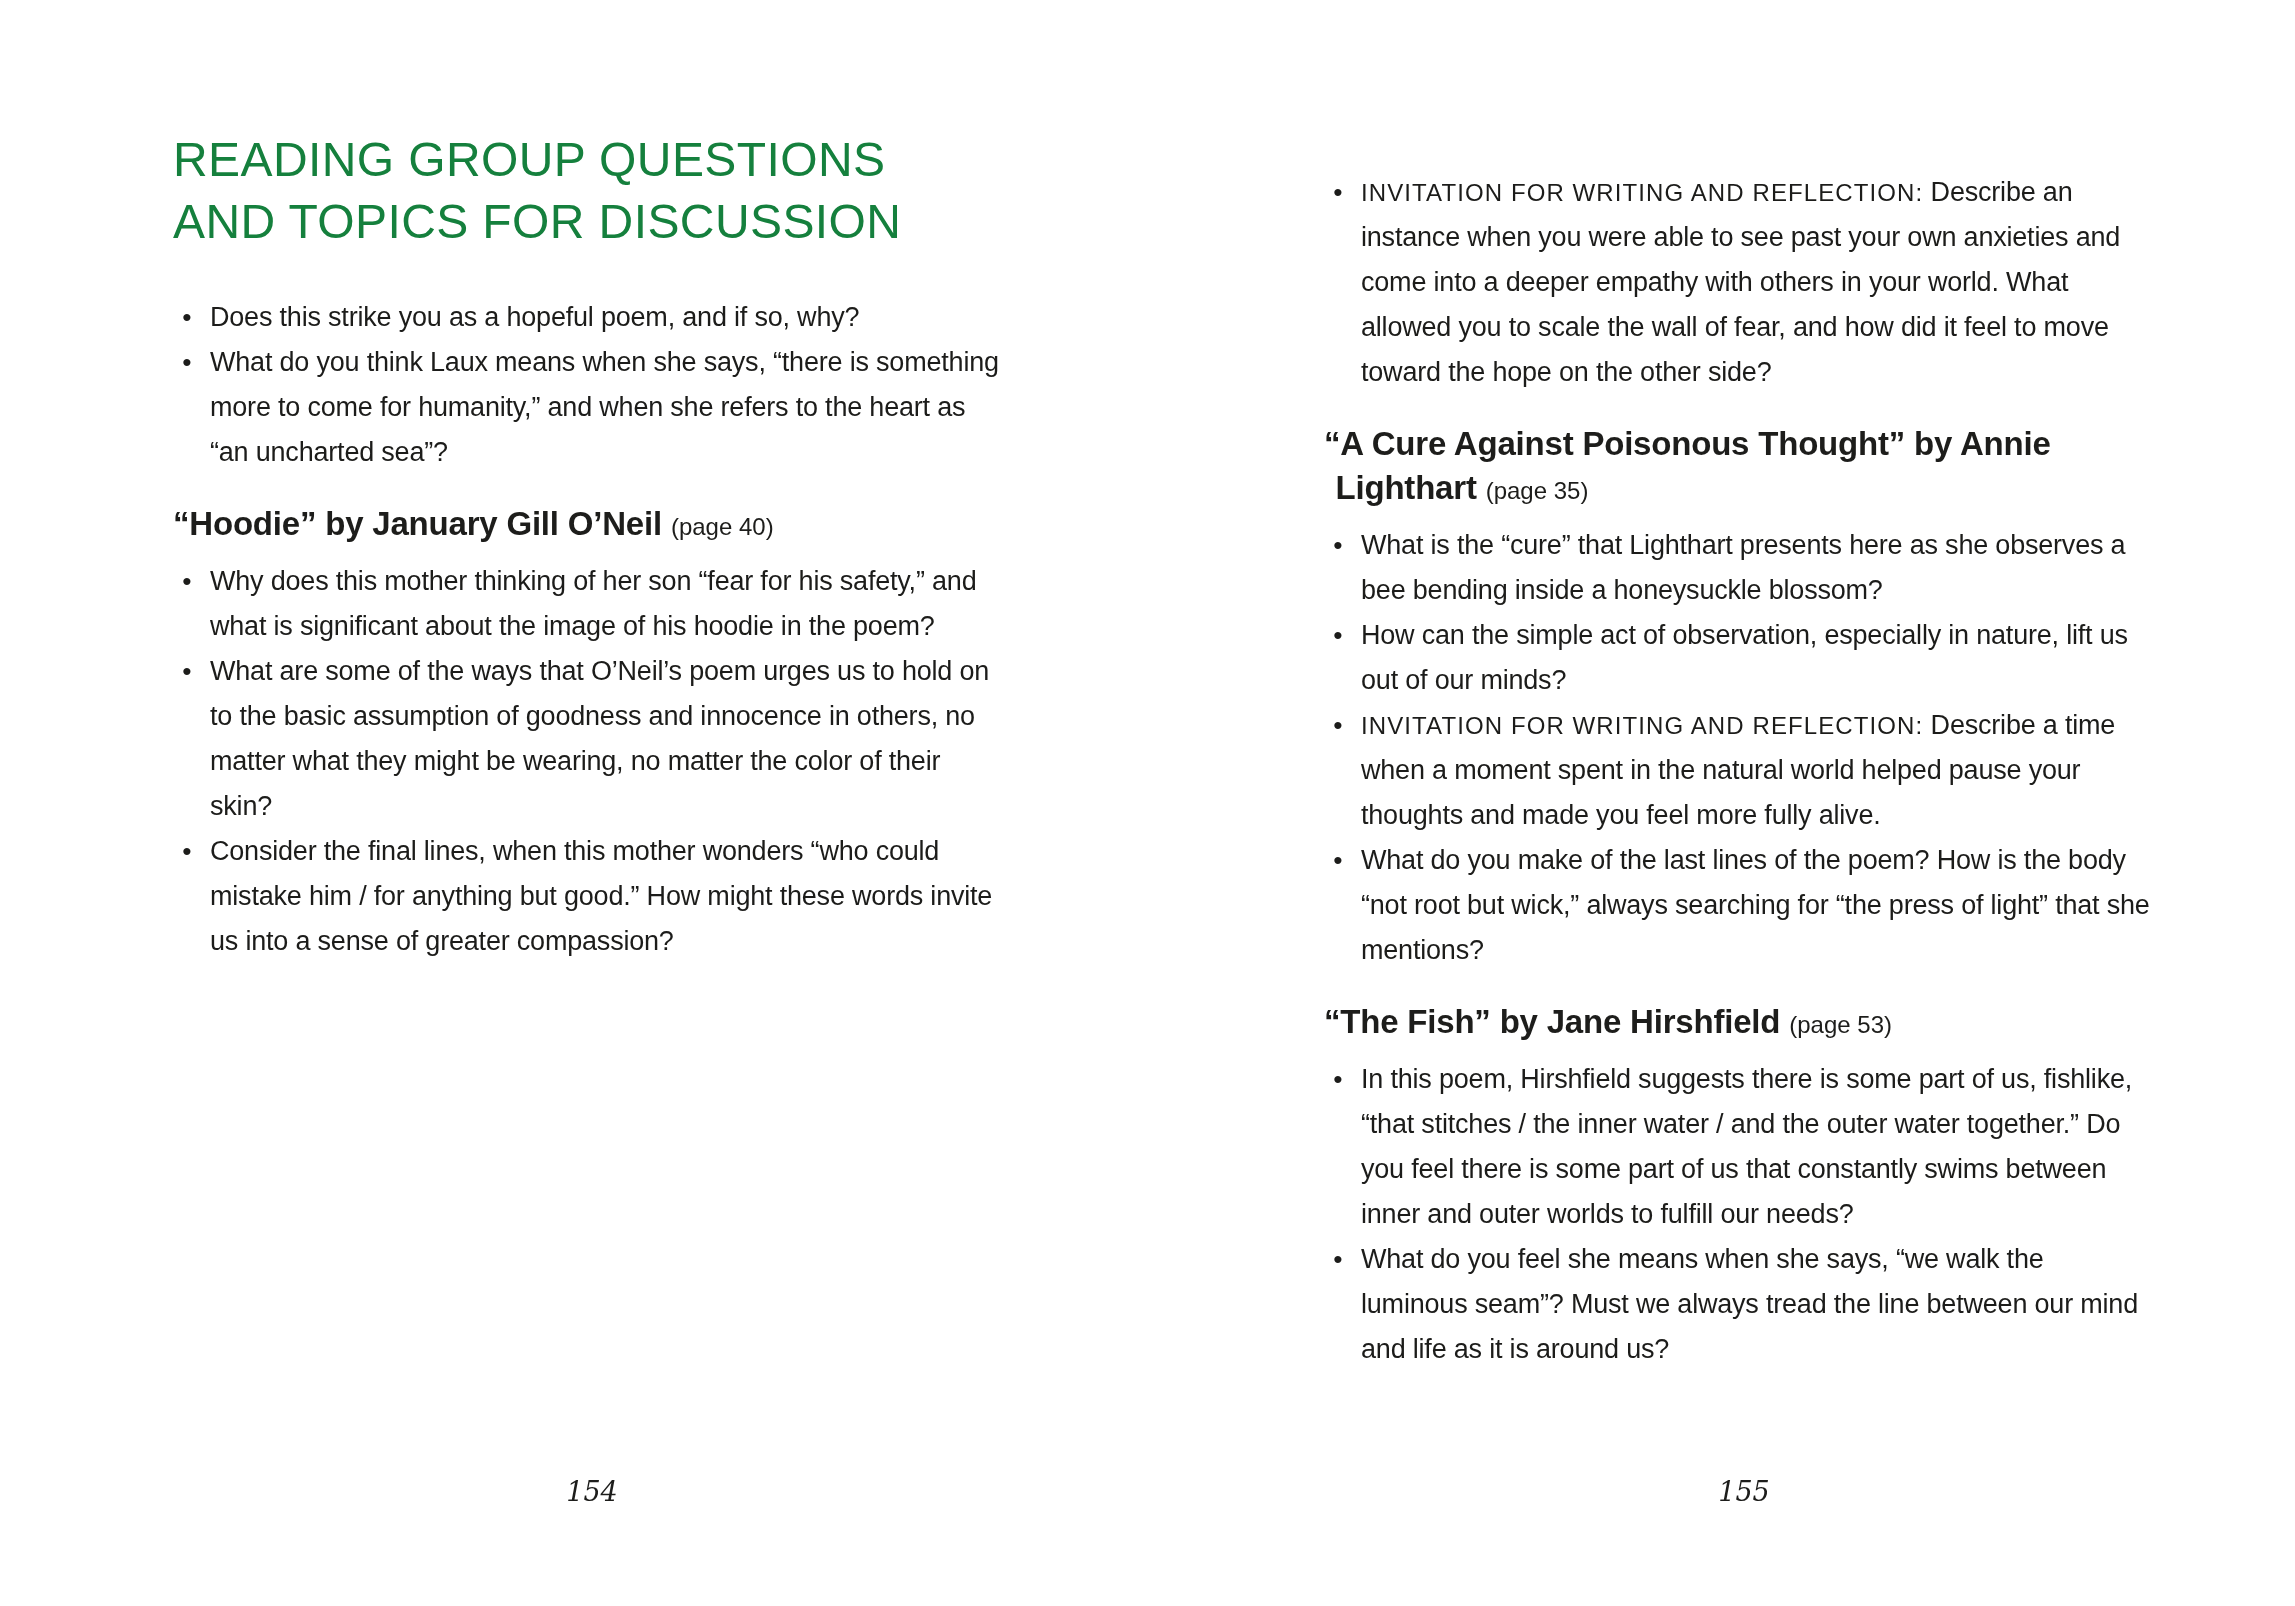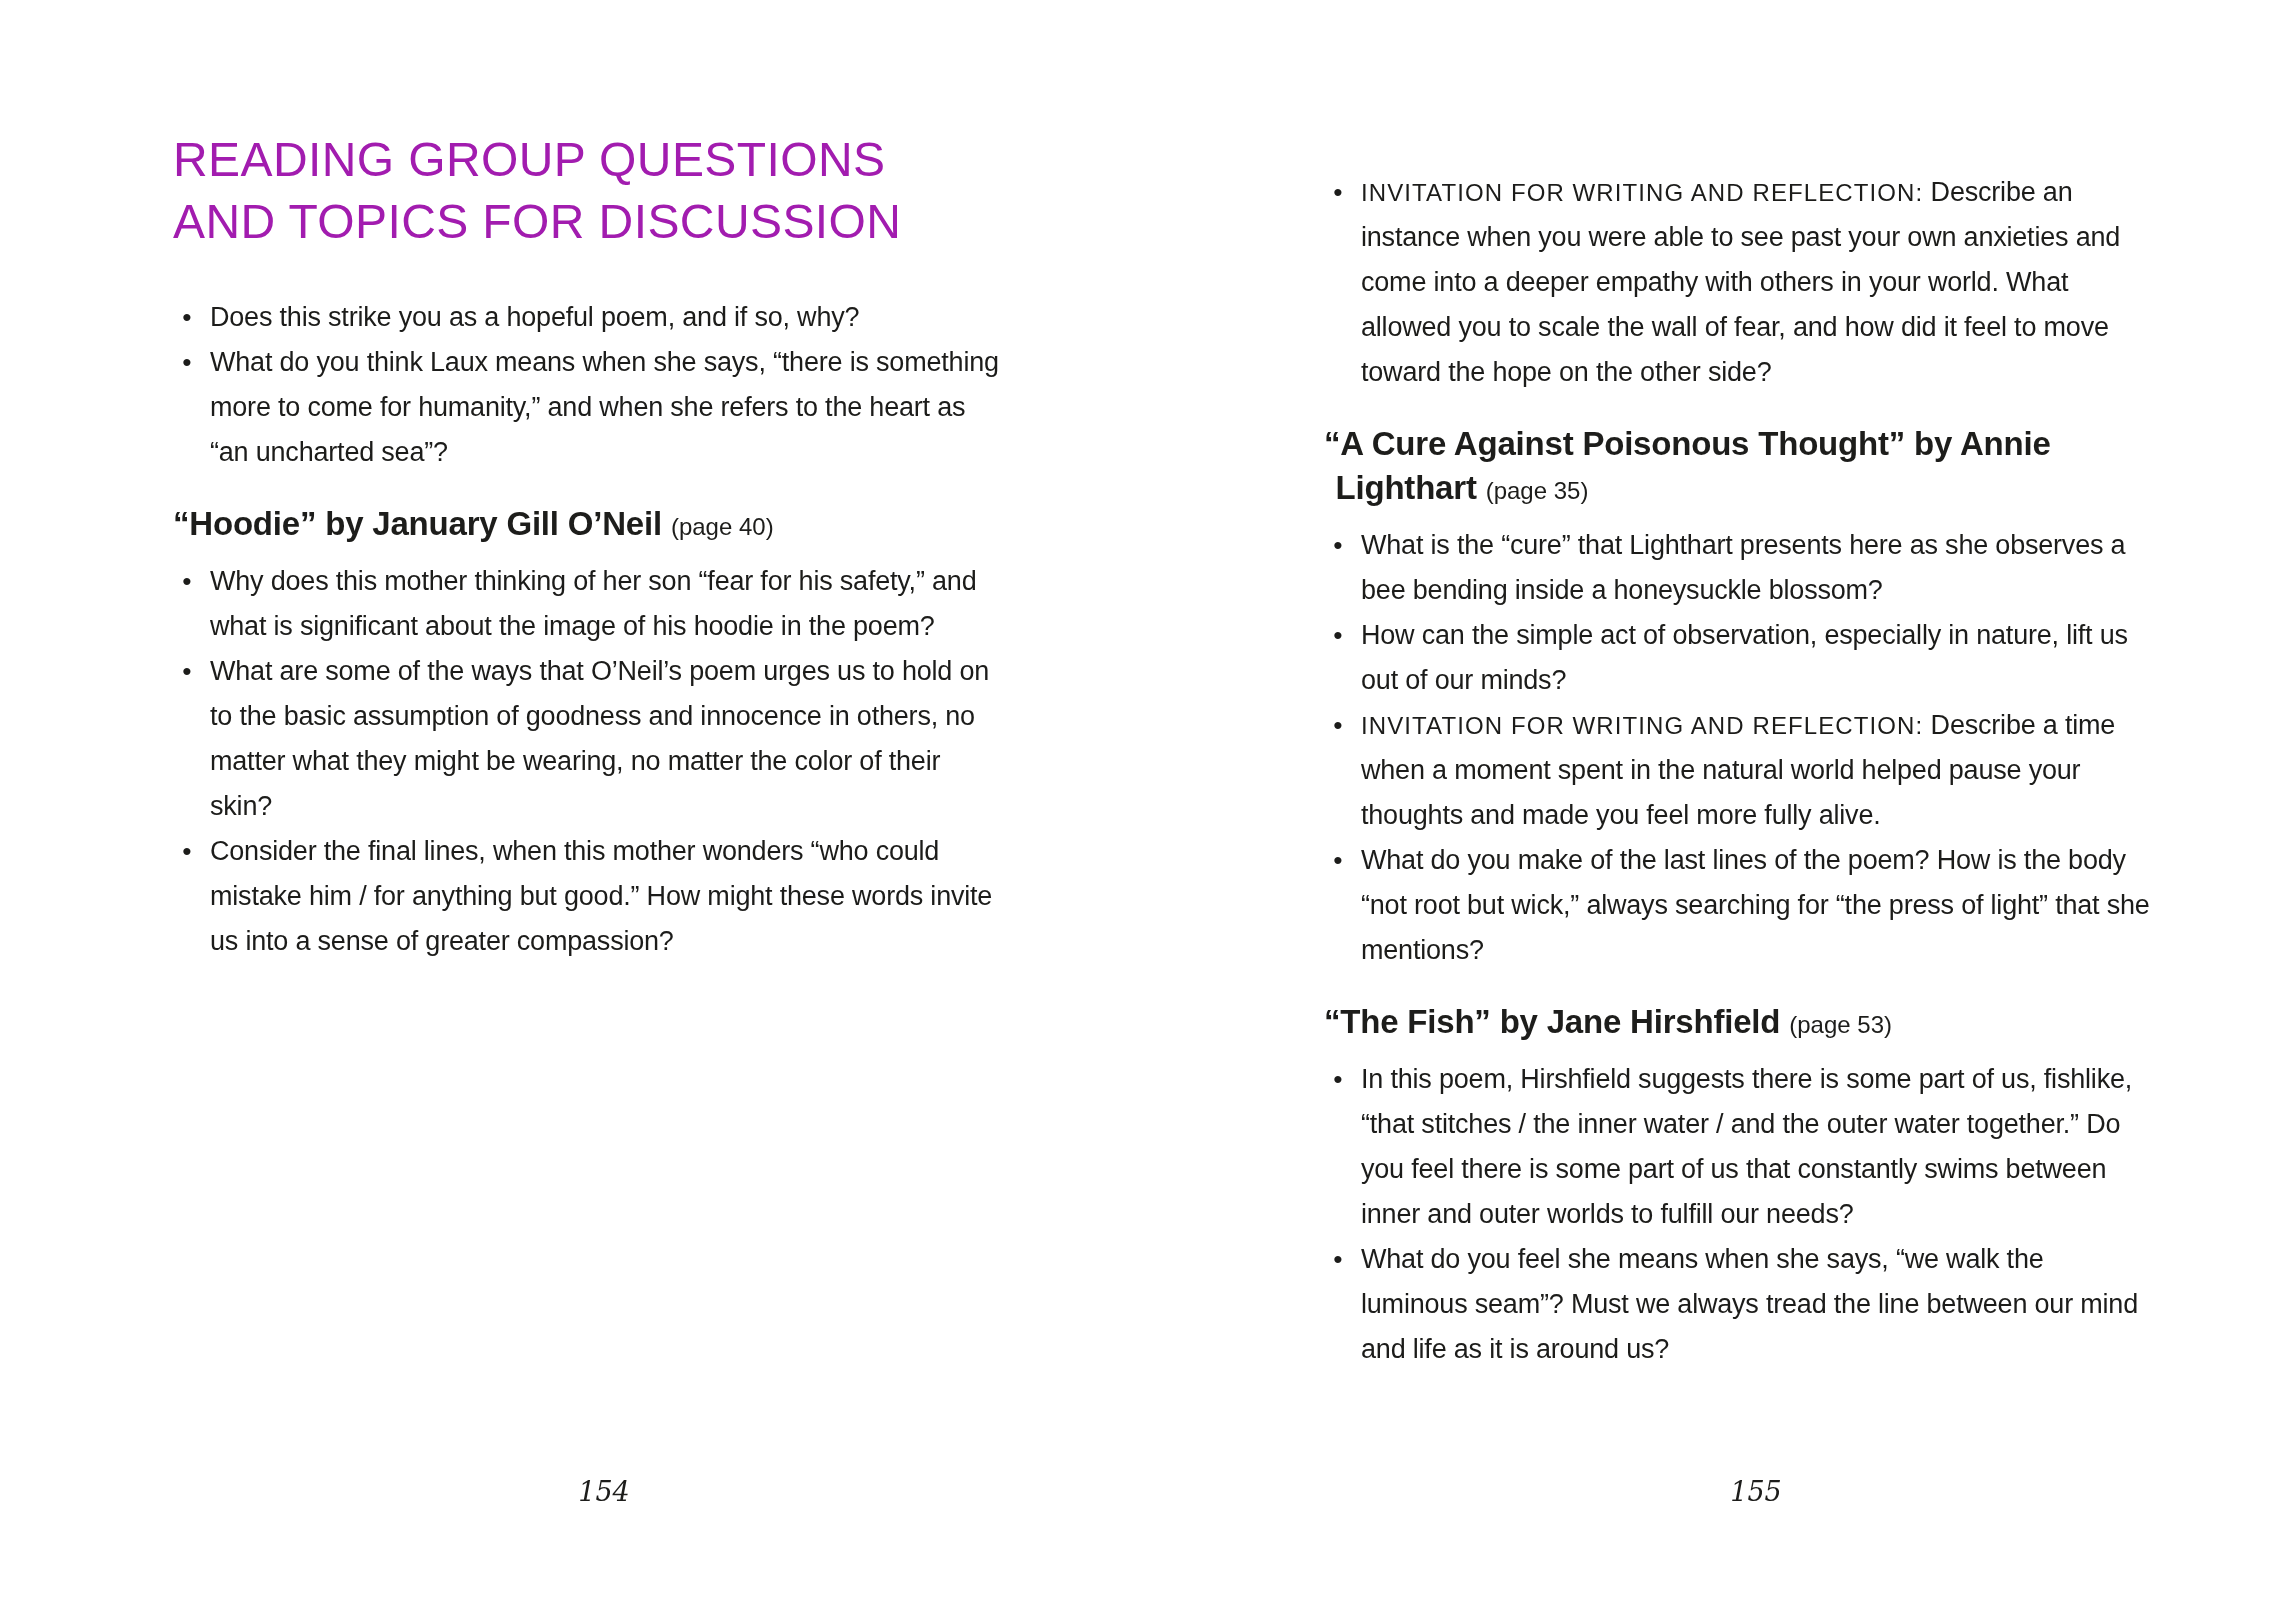--- a/index.html
+++ b/index.html
@@ -17,21 +17,21 @@
   #page-right{left:1324px;width:832px;}
   .page-inner-left{padding-top:129px;}
   .page-inner-right{padding-top:166px;}
 
   .book-title{
     margin:0 0 42px 0;
     font-size:48px;
     line-height:62px;
     font-weight:400;
     letter-spacing:0.4px;
-    color:#a21caf;
+    color:#15803d;
   }
   .book-title .title-line{display:block;}
 
   .section + .section{margin-top:26.5px;}
 
   .section-heading{
     margin:0 0 10.6px 0;
     font-size:33px;
     line-height:44px;
     font-weight:700;
@@ -58,21 +58,21 @@
   .marker::before{content:"\2022";font-size:26.5px;}
 
   .lead{
     text-transform:uppercase;
     font-size:24px;
     letter-spacing:1.1px;
   }
 
   .page-num{
     position:absolute;
-    top:1476px;left:16px;width:100%;
+    top:1476px;left:4px;width:100%;
     text-align:center;
     font-family:"DejaVu Serif","Liberation Serif",serif;
     font-style:italic;
     font-size:27px;
     color:#1d1d1b;
   }
 </style>
 </head>
 <body>
 

